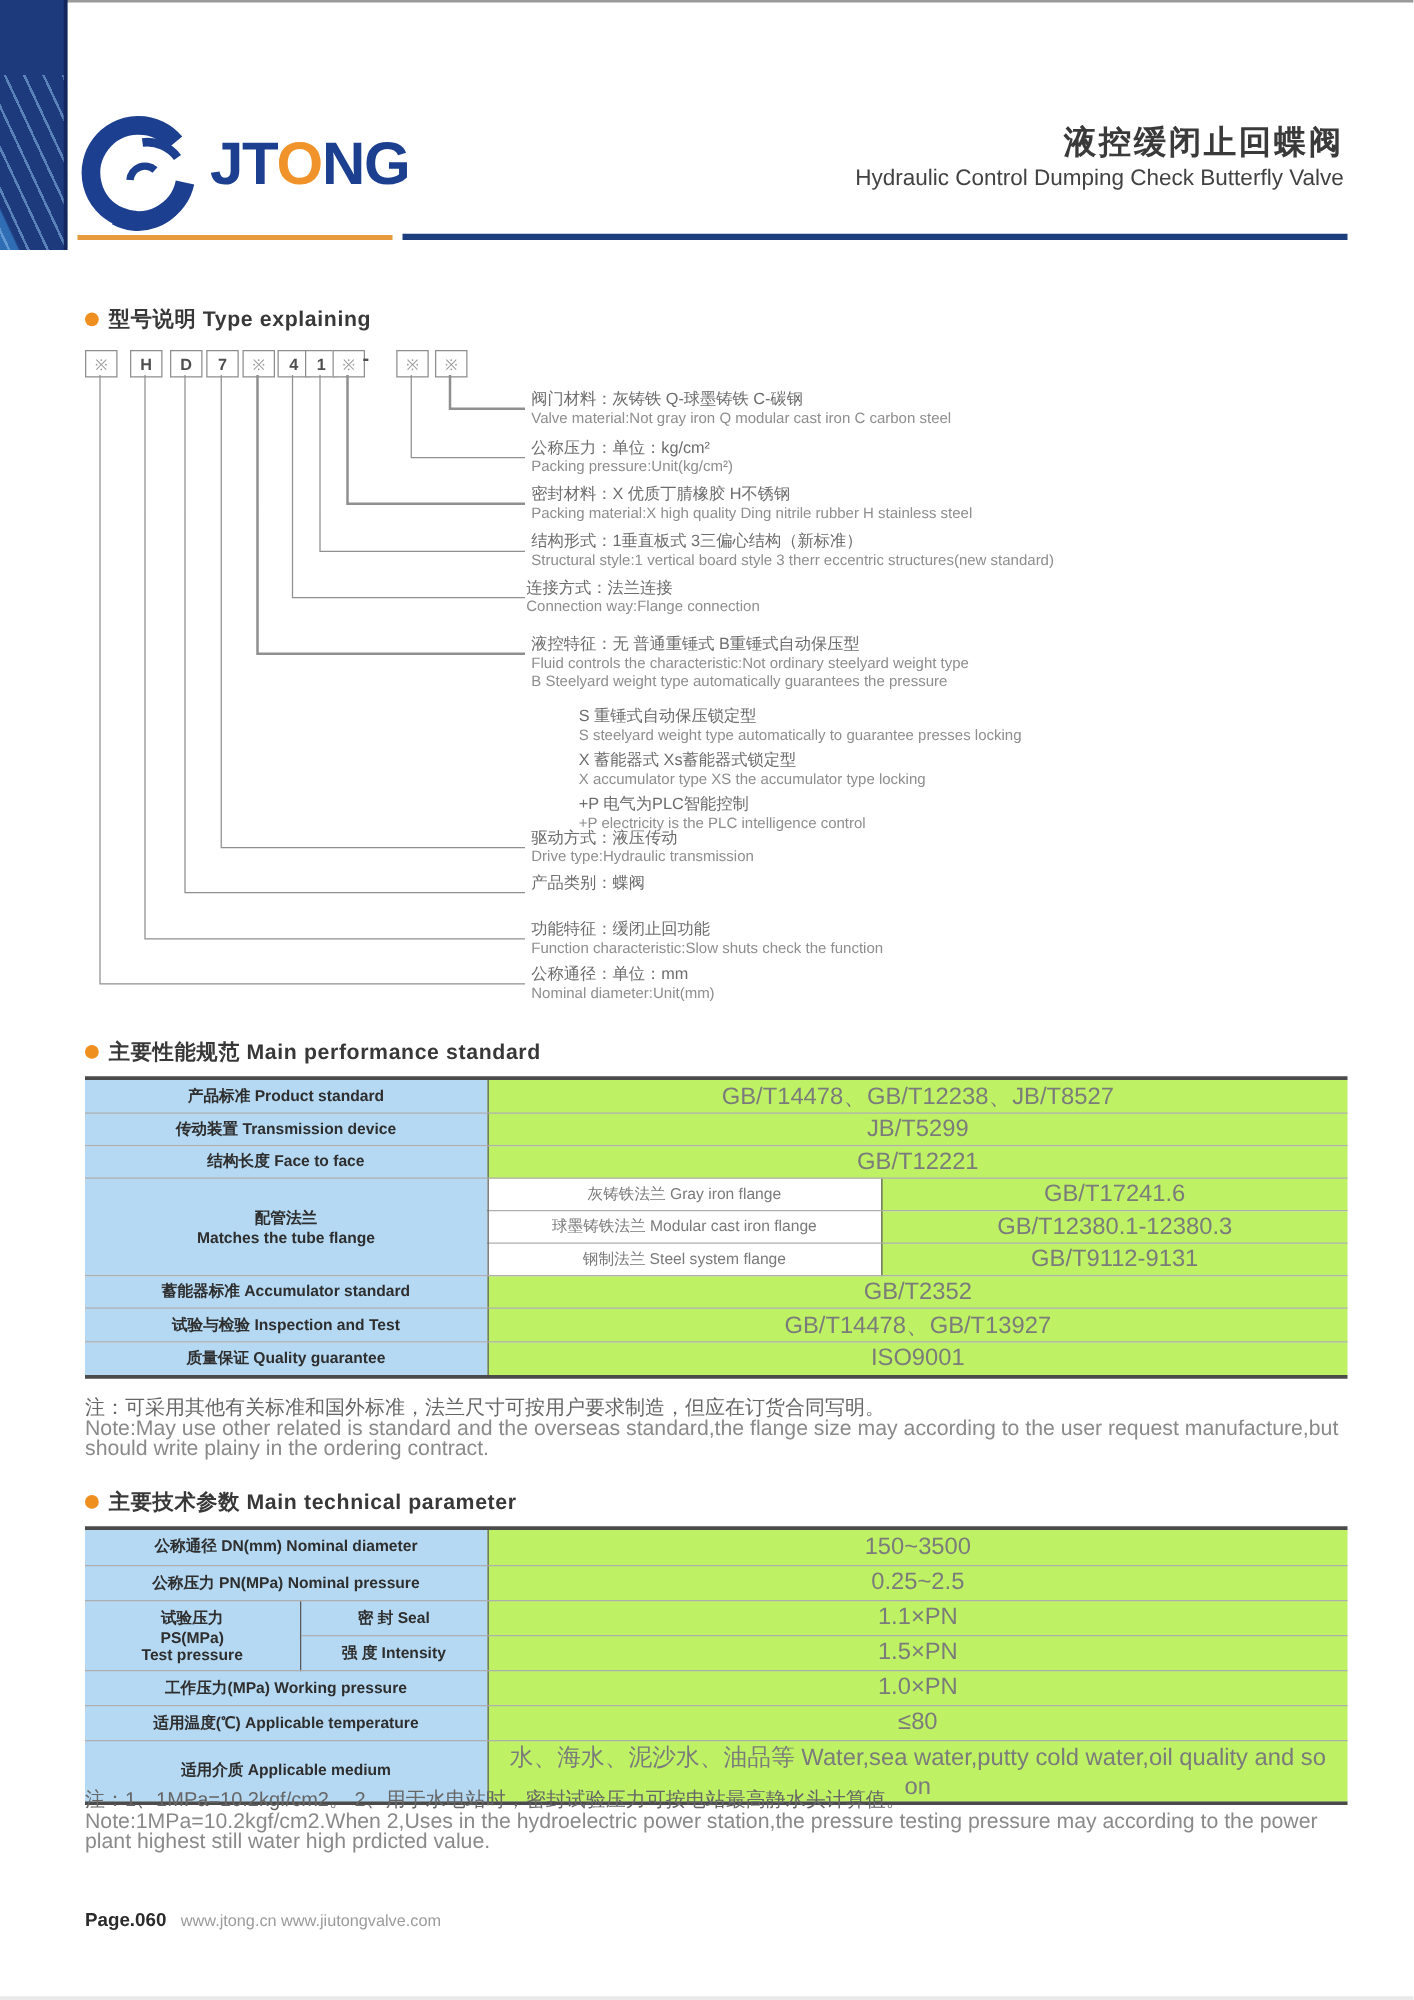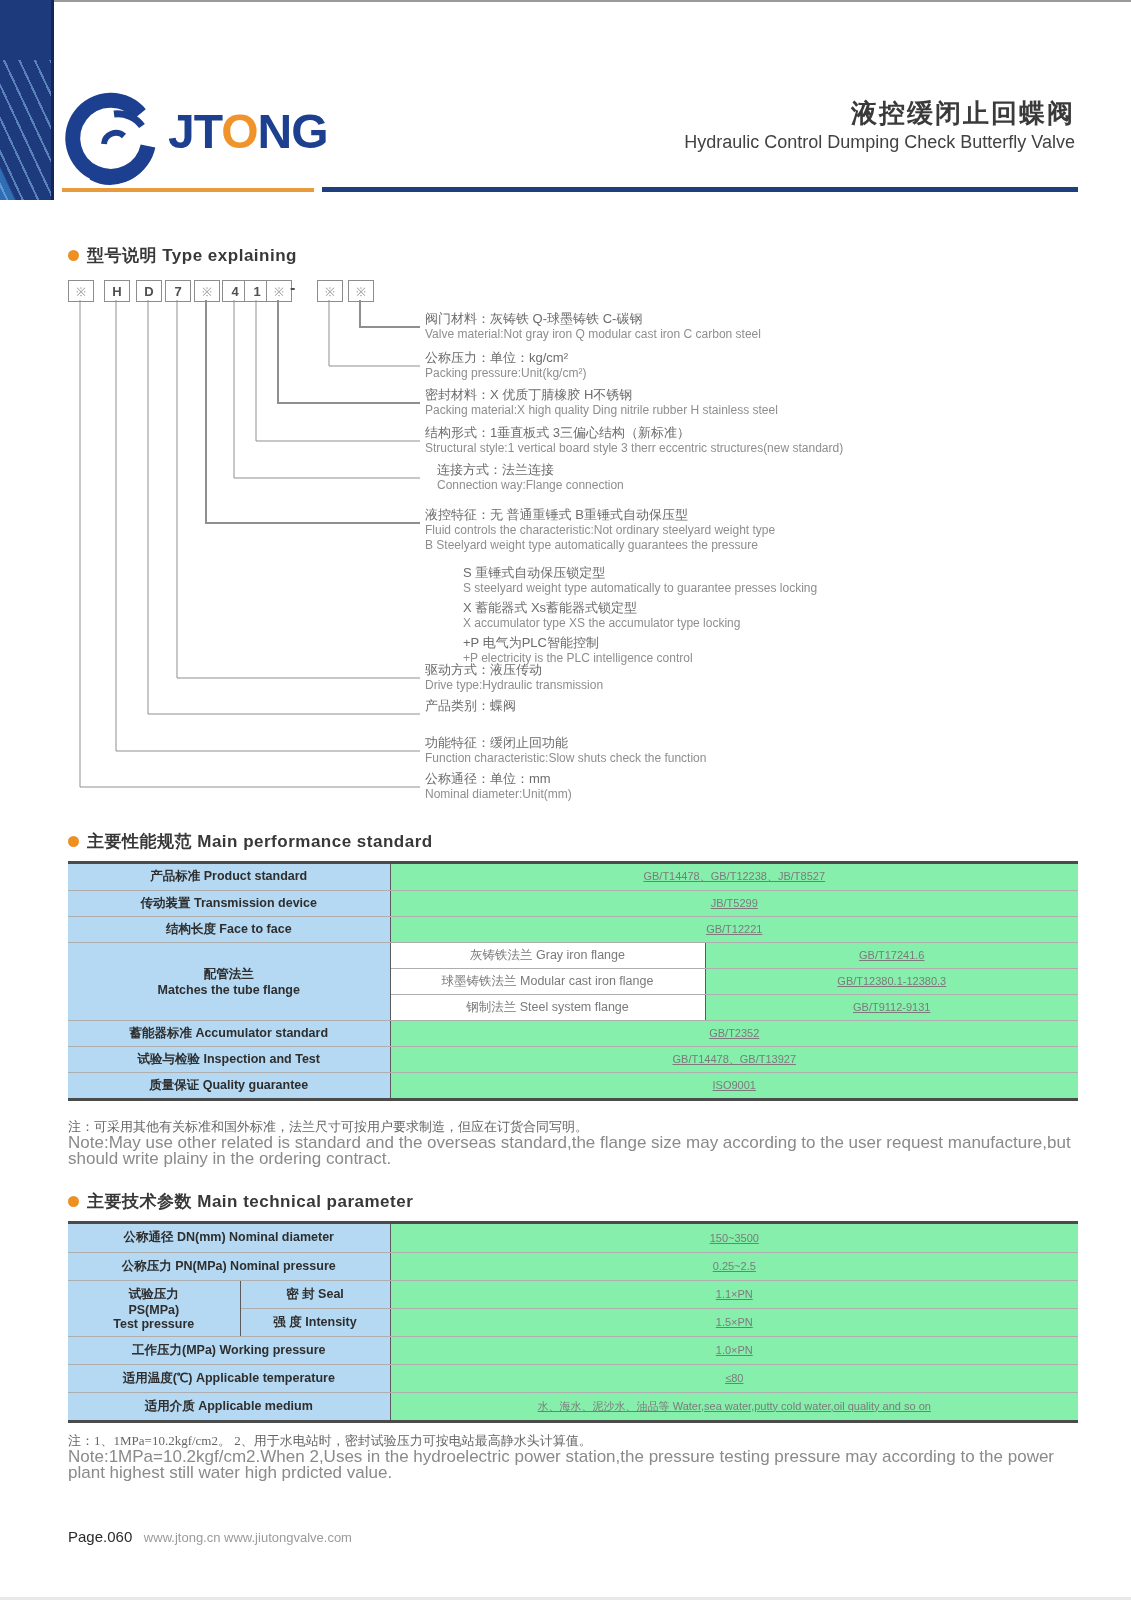--- a/index.html
+++ b/index.html
@@ -47,28 +47,28 @@
   .dlabel .subpair{margin-bottom:4px;}
 
   
   .tblwrap{position:absolute;left:68px;width:1010px;border-top:3px solid #4b4b4b;border-bottom:3px solid #4b4b4b;}
   table.spec{border-collapse:collapse;width:100%;table-layout:fixed;}
   table.spec td{border-bottom:1px solid #aeaeae;padding:0 6px;text-align:center;vertical-align:middle;}
   table.spec tr:last-child td{border-bottom:none;}
   td.lbl{background:#b5d9f3;font-size:12.5px;font-weight:700;color:#2e2e2e;border-right:1px solid #5a5a5a;}
   td.subl{font-size:12.5px;color:#7a7a7a;border-right:1px solid #5a5a5a;background:#fff;}
   td.subl-blue{background:#b5d9f3;font-size:12.5px;font-weight:700;color:#2e2e2e;border-right:1px solid #5a5a5a;}
-  td.val{font-size:11px;color:#7b7b7b;background:#86efac;text-decoration:underline;}
+  td.val{font-size:19px;color:#7b7b7b;background:#bef264;}
 
   .note{position:absolute;left:68px;width:1010px;}
-  .note .nzh{font-size:13px;line-height:17px;color:#666;font-family:Liberation Serif, serif;}
+  .note .nzh{font-size:16px;line-height:17px;color:#666;}
   .note .nen{font-size:17px;line-height:16px;color:#8a8a8a;}
 
   .footer{position:absolute;left:68px;top:1528px;font-size:13px;color:#9b9b9b;}
-  .footer .pg{font-size:15px;font-weight:400;color:#2b2b2b;margin-right:8px;}
+  .footer .pg{font-size:15px;font-weight:700;color:#2b2b2b;margin-right:8px;}
 </style>
 </head>
 <body>
 
 <div class="page">
   <div class="topline"></div>
   <div class="botline"></div>
 
   <div class="band">
     <div class="tri"></div>
@@ -125,21 +125,21 @@
         <div class="en">Packing pressure:Unit(kg/cm²)</div>
       </div>
       <div class="dlabel" style="left: 357px; top: 109px;">
         <div class="zh">密封材料：X 优质丁腈橡胶 H不锈钢</div>
         <div class="en">Packing material:X high quality Ding nitrile rubber H stainless steel</div>
       </div>
       <div class="dlabel" style="left: 357px; top: 147px;">
         <div class="zh">结构形式：1垂直板式 3三偏心结构（新标准）</div>
         <div class="en">Structural style:1 vertical board style 3 therr eccentric structures(new standard)</div>
       </div>
-      <div class="dlabel" style="left: 369px; top: 184px;">
+      <div class="dlabel" style="left: 353px; top: 184px;">
         <div class="zh">连接方式：法兰连接</div>
         <div class="en">Connection way:Flange connection</div>
       </div>
       <div class="dlabel" style="left: 357px; top: 229px;">
         <div class="zh">液控特征：无 普通重锤式 B重锤式自动保压型</div>
         <div class="en">Fluid controls the characteristic:Not ordinary steelyard weight type</div>
         <div class="en">B Steelyard weight type automatically guarantees the pressure</div>
         <div class="subwrap">
           <div class="subpair">
             <div class="zh">S 重锤式自动保压锁定型</div>

